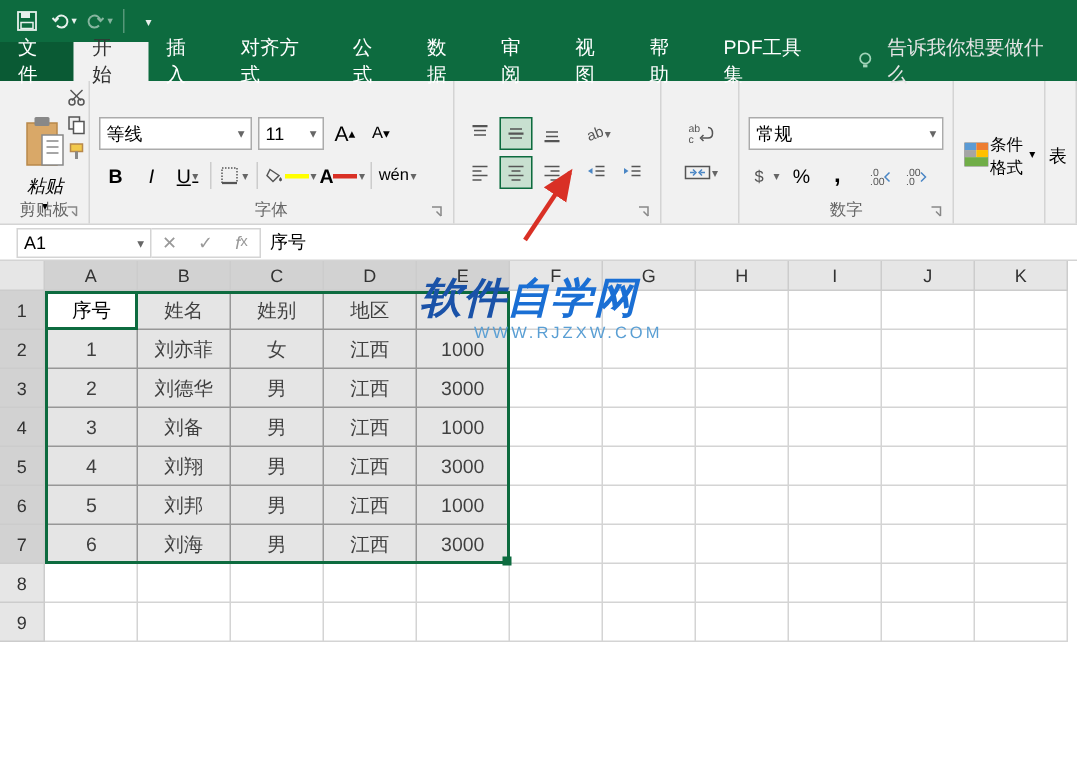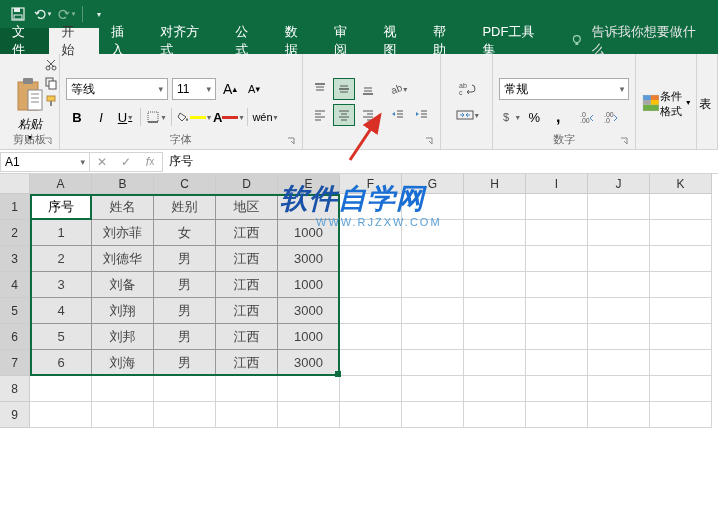--- a/index.html
+++ b/index.html
@@ -42,21 +42,21 @@
 .abtn{width:22px;height:22px;display:flex;align-items:center;justify-content:center;cursor:pointer;}
 .abtn.active{background:#c8e0d0;border:1px solid #0d6b3f;}
 .merge-group{width:52px;}
 .number-group{width:150px;}
 .num-format{width:130px;height:22px;border:1px solid #ababab;background:#fff;display:flex;align-items:center;padding:0 4px;margin-top:4px;}
 .num-row2{display:flex;gap:2px;margin-top:6px;}
 .styles-group{width:62px;}
 .cf-btn{width:48px;height:68px;display:flex;align-items:center;cursor:pointer;margin-top:2px;}
 .cells-group{width:22px;padding:2px 2px;}
 .formula-bar{height:24px;background:#fff;border-bottom:1px solid #d4d4d4;display:flex;align-items:center;}
-.name-box{width:90px;height:20px;border:1px solid #d4d4d4;margin-left:0;padding:0 4px;display:flex;align-items:center;font-size:12px;}
+.name-box{width:90px;height:20px;border:1px solid #d4d4d4;margin-left:11px;padding:0 4px;display:flex;align-items:center;font-size:12px;}
 .fb-btns{display:flex;border:1px solid #d4d4d4;border-left:none;height:20px;}
 .fb-btn{width:24px;display:flex;align-items:center;justify-content:center;color:#999;cursor:pointer;}
 .fx-input{flex:1;padding:0 6px;display:flex;align-items:center;font-size:12px;}
 .sheet-area{position:relative;background:#fff;}
 .corner{position:absolute;left:0;top:0;width:30px;height:20px;background:#e6e6e6;border-right:1px solid #ccc;border-bottom:1px solid #ccc;}
 .col-headers{position:absolute;left:30px;top:0;height:20px;display:flex;}
 .ch{width:62px;height:20px;background:#e6e6e6;border-right:1px solid #ccc;border-bottom:1px solid #ccc;display:flex;align-items:center;justify-content:center;color:#333;}
 .ch.sel{background:#d2d2d2;}
 .row-headers{position:absolute;left:0;top:20px;display:flex;flex-direction:column;}
 .rh{width:30px;height:26px;background:#e6e6e6;border-right:1px solid #ccc;border-bottom:1px solid #ccc;display:flex;align-items:center;justify-content:center;color:#333;}

